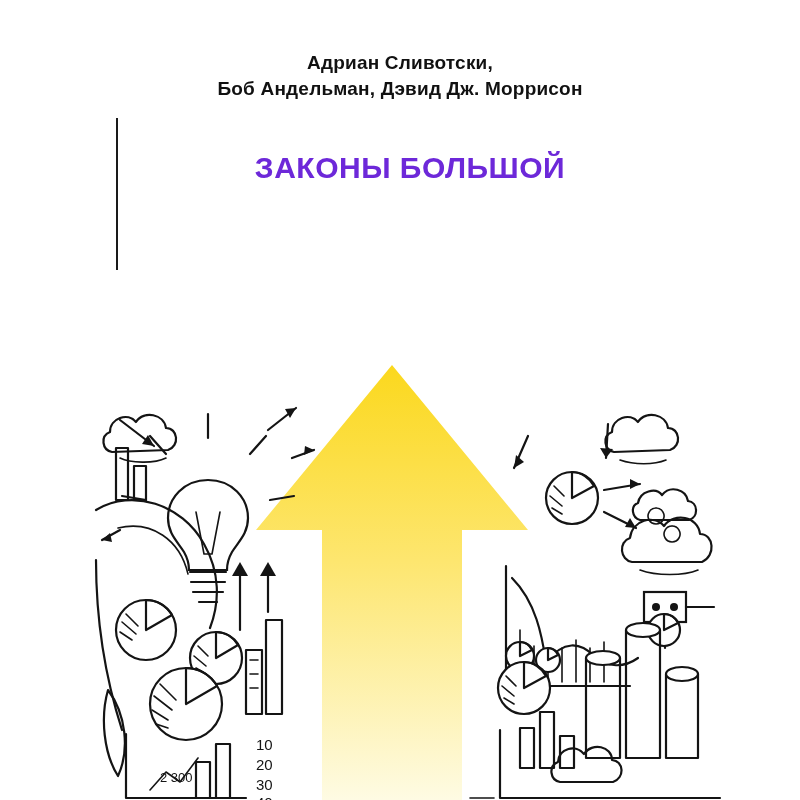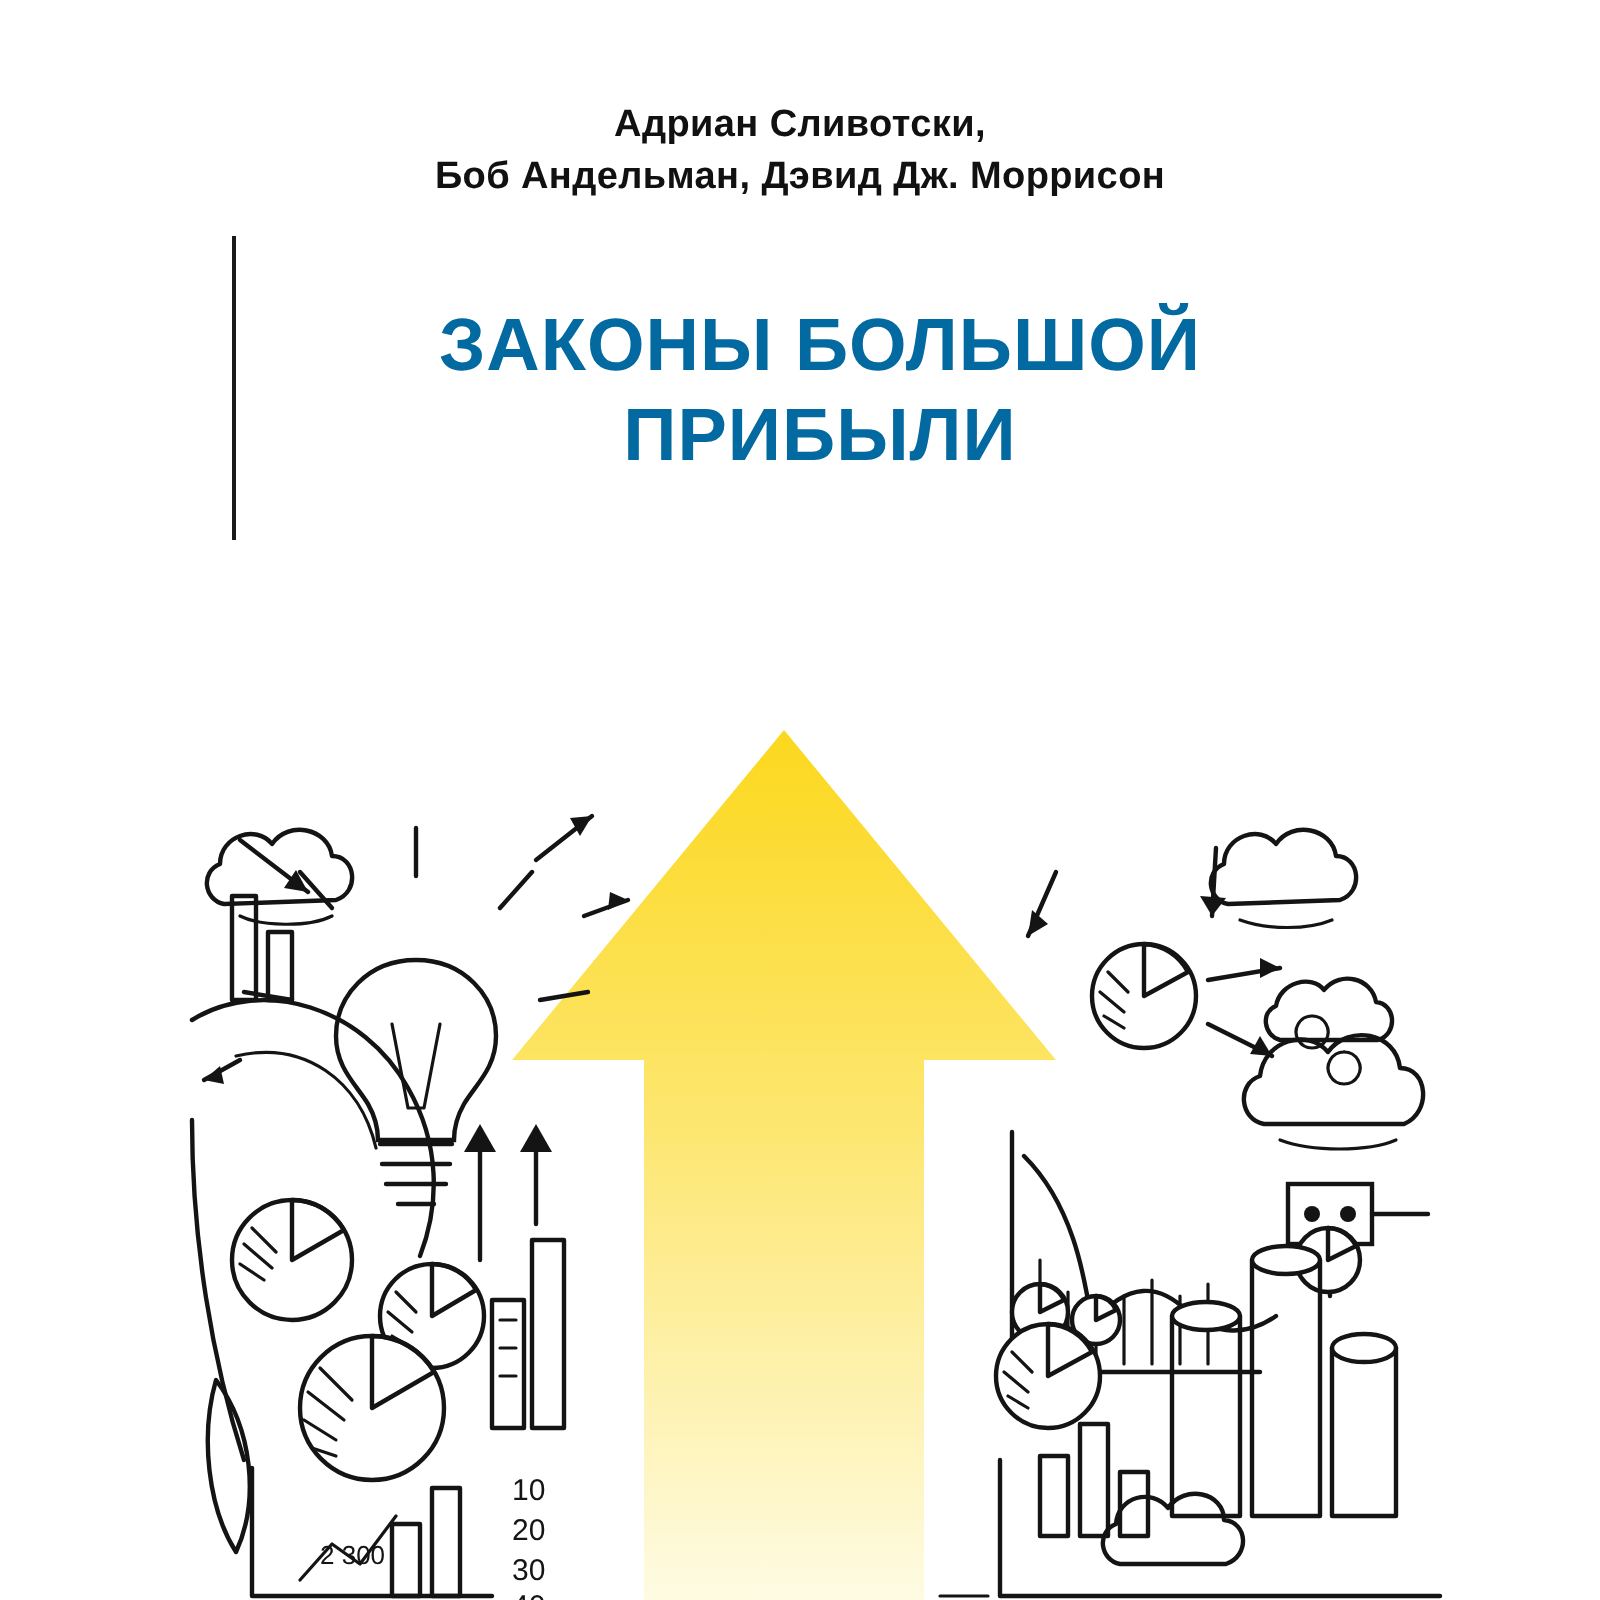--- a/index.html
+++ b/index.html
@@ -48,23 +48,23 @@
   }
   
   .title {
     position: absolute;
     top: 150px;
     left: 100px;
     width: 620px;
     text-align: center;
     font-family: "Liberation Sans", sans-serif;
     font-weight: bold;
-    font-size: 37px;
+    font-size: 30px;
     line-height: 1.22;
-    color: #0369a1;
+    color: #6d28d9;
     letter-spacing: 0.5px;
   }
   
   .art {
     position: absolute;
     left: 0;
     top: 330px;
     width: 684px;
     height: 470px;
   }
@@ -102,21 +102,20 @@
 
   <div class="authors">
     <div class="line">Адриан Сливотски,</div>
     <div class="line">Боб Андельман, Дэвид Дж. Моррисон</div>
   </div>
 
   <div class="title-rule"></div>
 
   <div class="title">
     <div>ЗАКОНЫ БОЛЬШОЙ</div>
-    <div>ПРИБЫЛИ</div>
   </div>
 
   <div class="art">
     <svg width="800" height="470" viewBox="0 0 800 470" xmlns="http://www.w3.org/2000/svg">
       <defs>
         <linearGradient id="arrowGrad" x1="0" y1="0" x2="0" y2="1">
           <stop offset="0%" stop-color="#fbd81d"></stop>
           <stop offset="45%" stop-color="#fde66f"></stop>
           <stop offset="100%" stop-color="#fefbe3"></stop>
         </linearGradient>

